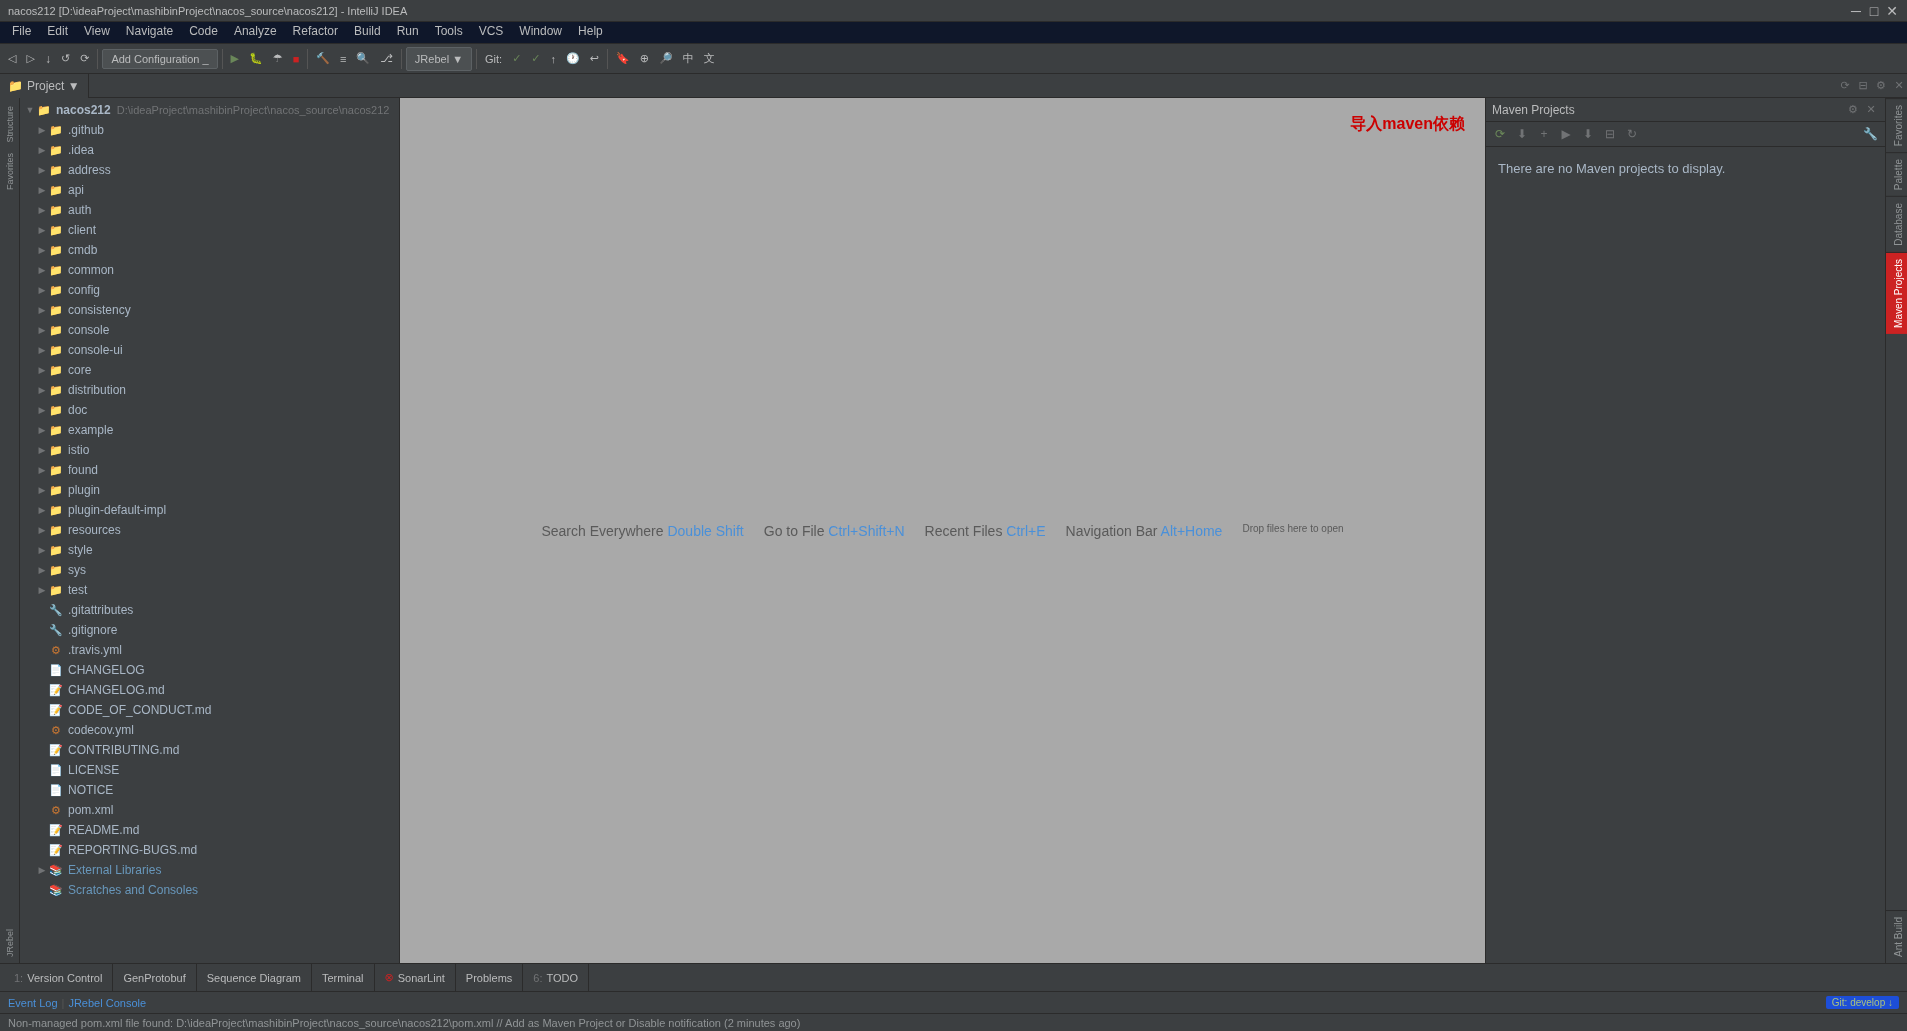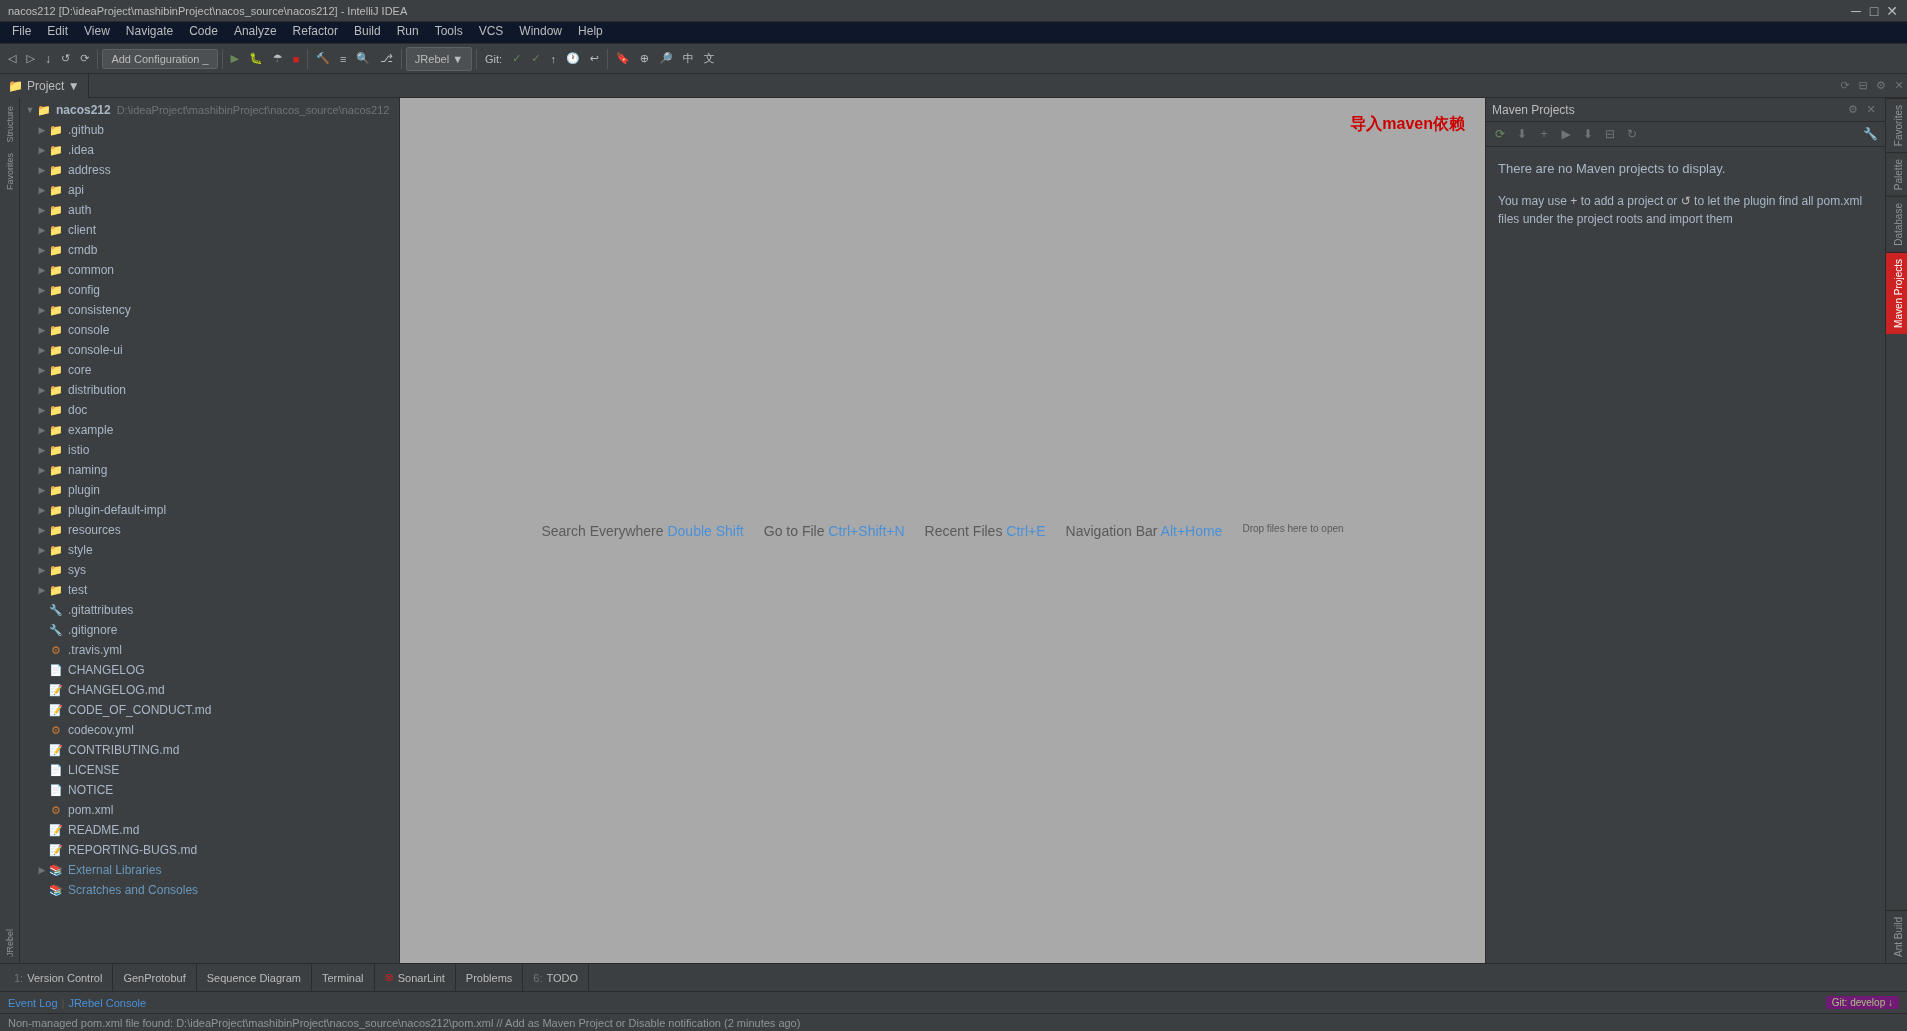--- a/index.html
+++ b/index.html
@@ -406,21 +406,21 @@
       border-top: 1px solid #2b2b2b;
       display: flex;
       align-items: center;
       padding: 0 8px;
       font-size: 11px;
       color: #909496;
       flex-shrink: 0;
     }
 
     .git-indicator {
-      background: #701a75;
+      background: #1d4ed8;
       color: #a9c17f;
       padding: 1px 6px;
       font-size: 10px;
       border-radius: 2px;
     }
   </style>
 </head>
 <body>
 
 <div class="title-bar">
@@ -604,21 +604,21 @@
             <span>example</span>
           </div>
           <div class="tree-item indent-1">
             <span class="tree-arrow">▶</span>
             <span class="tree-icon" style="color: rgb(232, 191, 106);">📁</span>
             <span>istio</span>
           </div>
           <div class="tree-item indent-1">
             <span class="tree-arrow">▶</span>
             <span class="tree-icon" style="color: rgb(232, 191, 106);">📁</span>
-            <span>naming</span>
+            <span>found</span>
           </div>
           <div class="tree-item indent-1">
             <span class="tree-arrow">▶</span>
             <span class="tree-icon" style="color: rgb(232, 191, 106);">📁</span>
             <span>plugin</span>
           </div>
           <div class="tree-item indent-1">
             <span class="tree-arrow">▶</span>
             <span class="tree-icon" style="color: rgb(232, 191, 106);">📁</span>
             <span>plugin-default-impl</span>
@@ -762,27 +762,20 @@
       <button class="maven-tool-btn" title="Add Maven Project">+</button>
       <button class="maven-tool-btn" title="Run Maven Build">▶</button>
       <button class="maven-tool-btn" title="Download Sources">⬇</button>
       <button class="maven-tool-btn" title="Collapse All">⊟</button>
       <button class="maven-tool-btn" title="Show Lifecycle">↻</button>
       <div style="flex:1;"></div>
       <button class="maven-tool-btn" title="Maven Settings">🔧</button>
     </div>
     <div class="maven-content">
       <div class="maven-no-projects">There are no Maven projects to display.</div>
-      <div class="maven-hint">
-        <span>You may use </span>
-        <span class="maven-hint-icon">+</span>
-        <span> to add a project or </span>
-        <span class="maven-hint-icon">↺</span>
-        <span> to let the plugin find all pom.xml files under the project roots and import them</span>
-      </div>
     </div>
   </div>
 
   <div class="vert-tabs-right">
     <div class="vert-tab">Favorites</div>
     <div class="vert-tab">Palette</div>
     <div class="vert-tab">Database</div>
     <div class="vert-tab highlighted">Maven Projects</div>
     <div style="flex:1;"></div>
     <div class="vert-tab">Ant Build</div>

